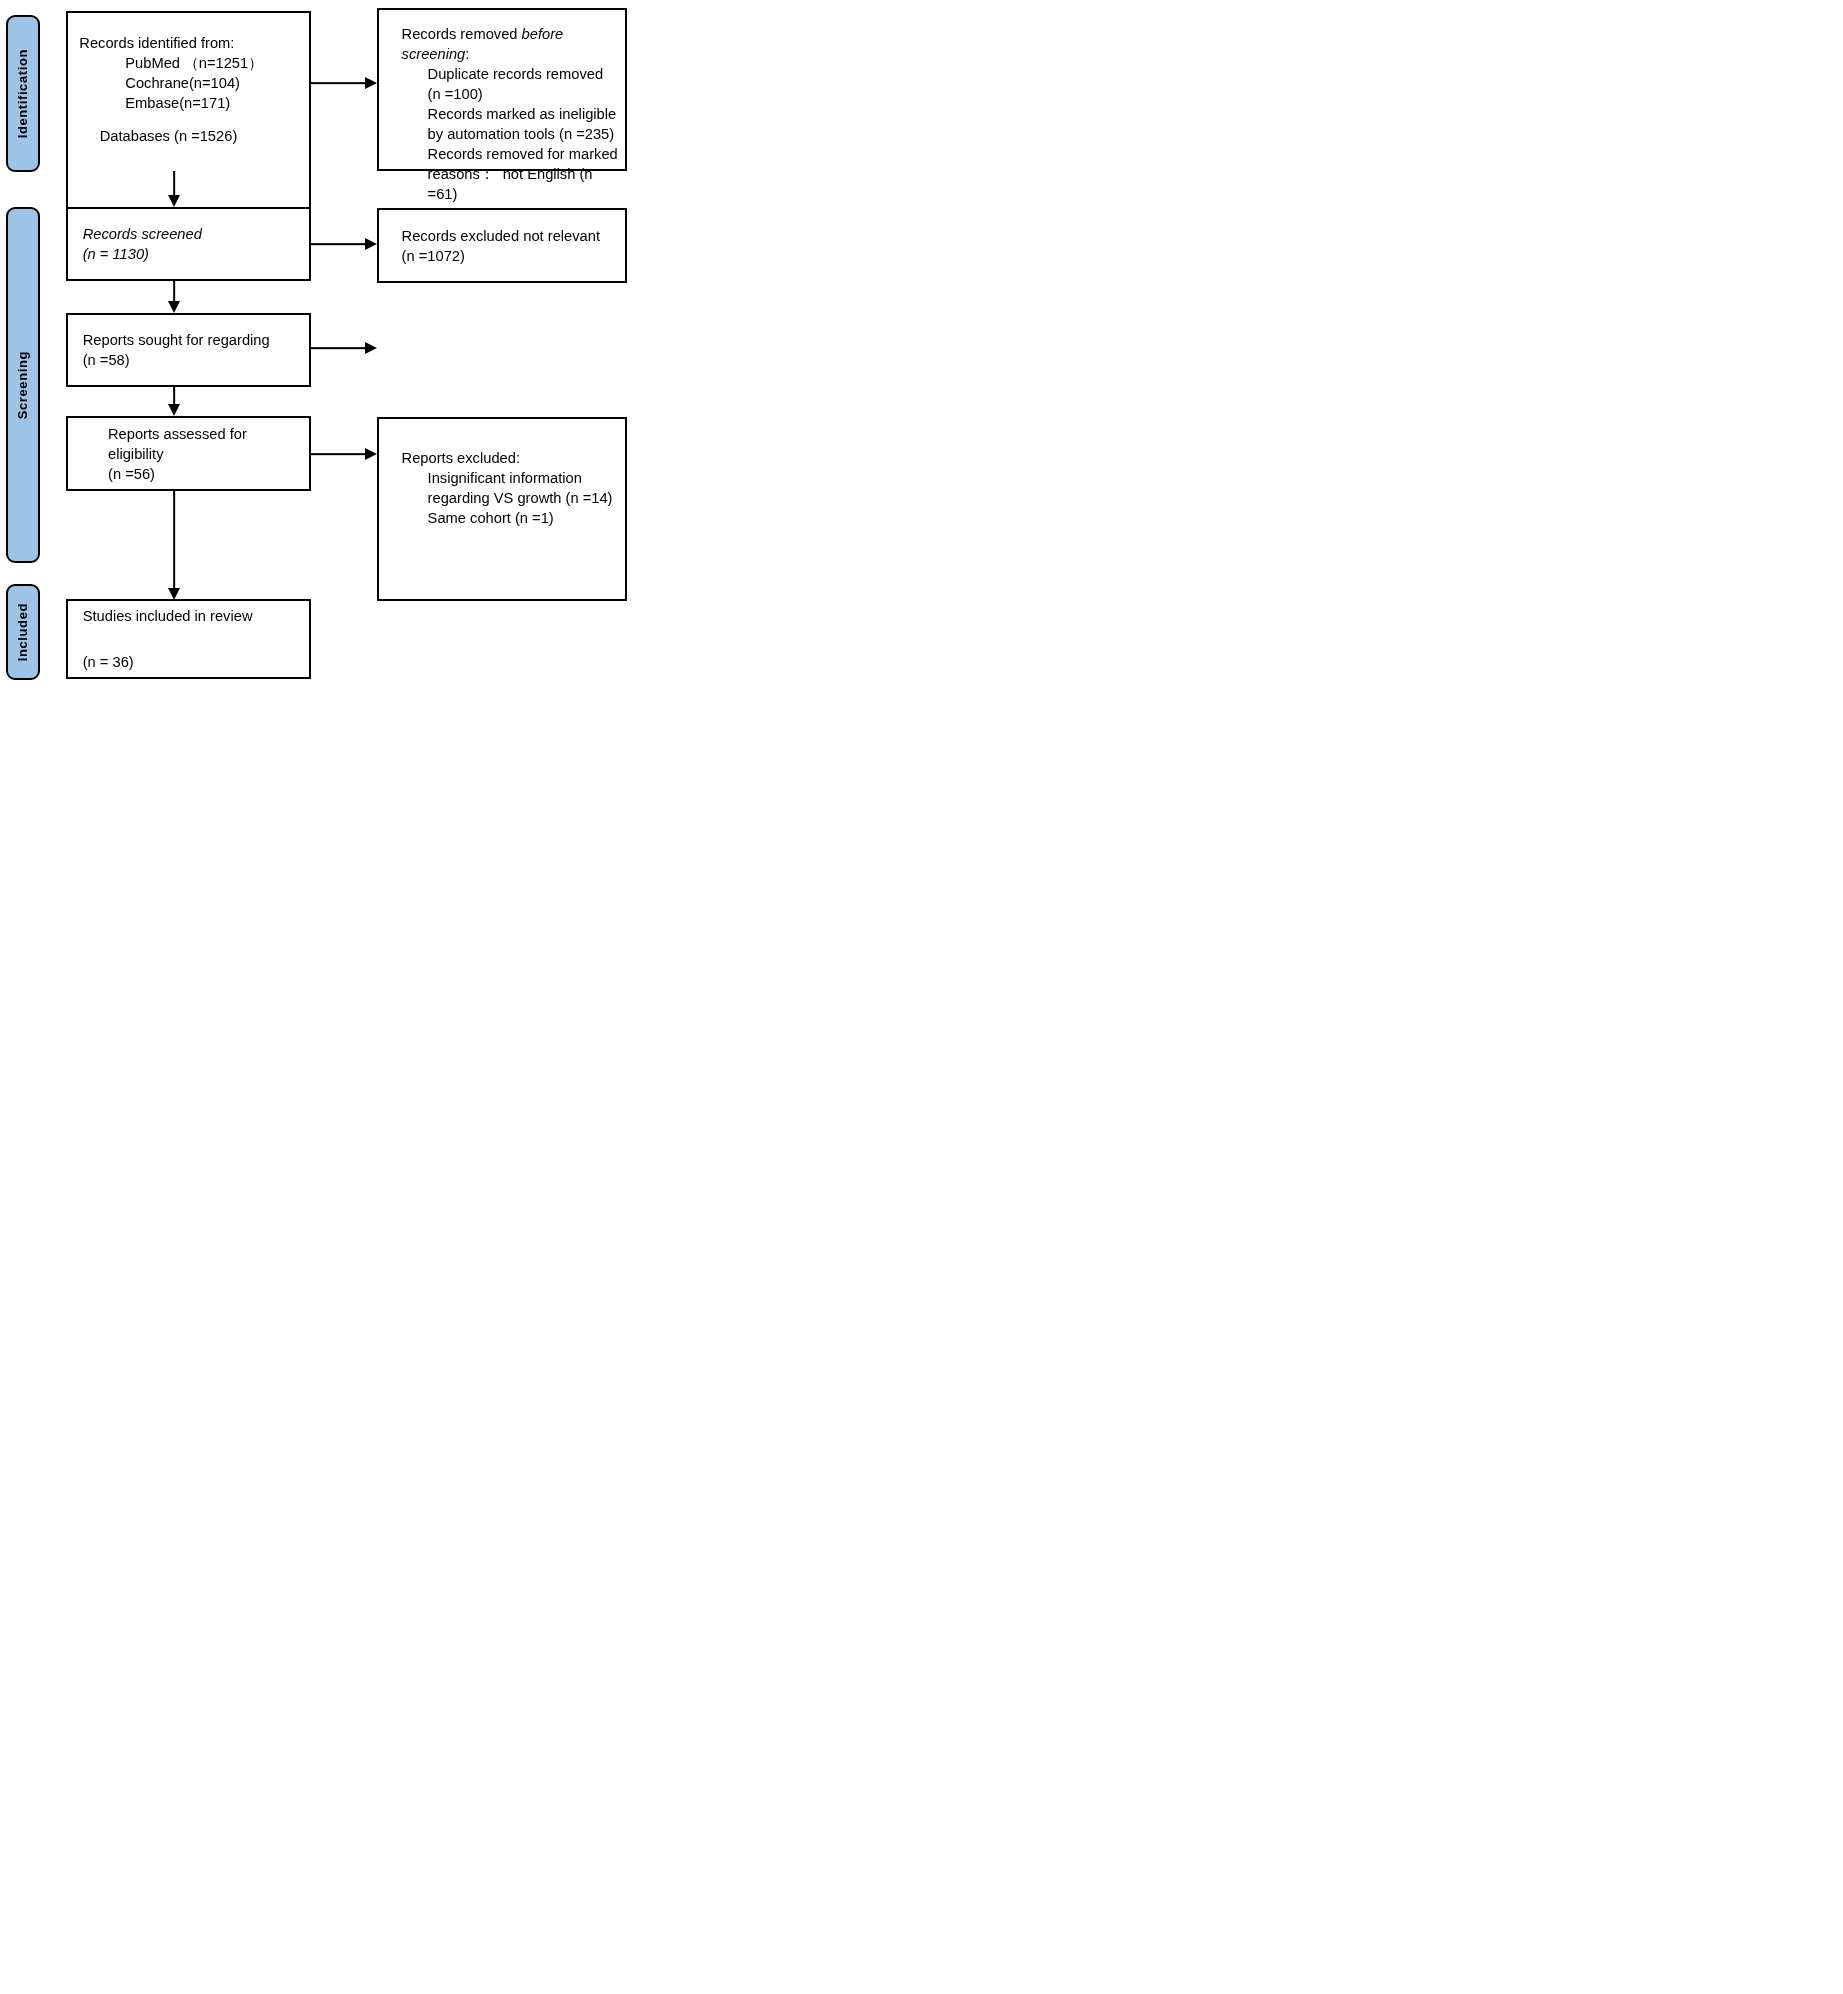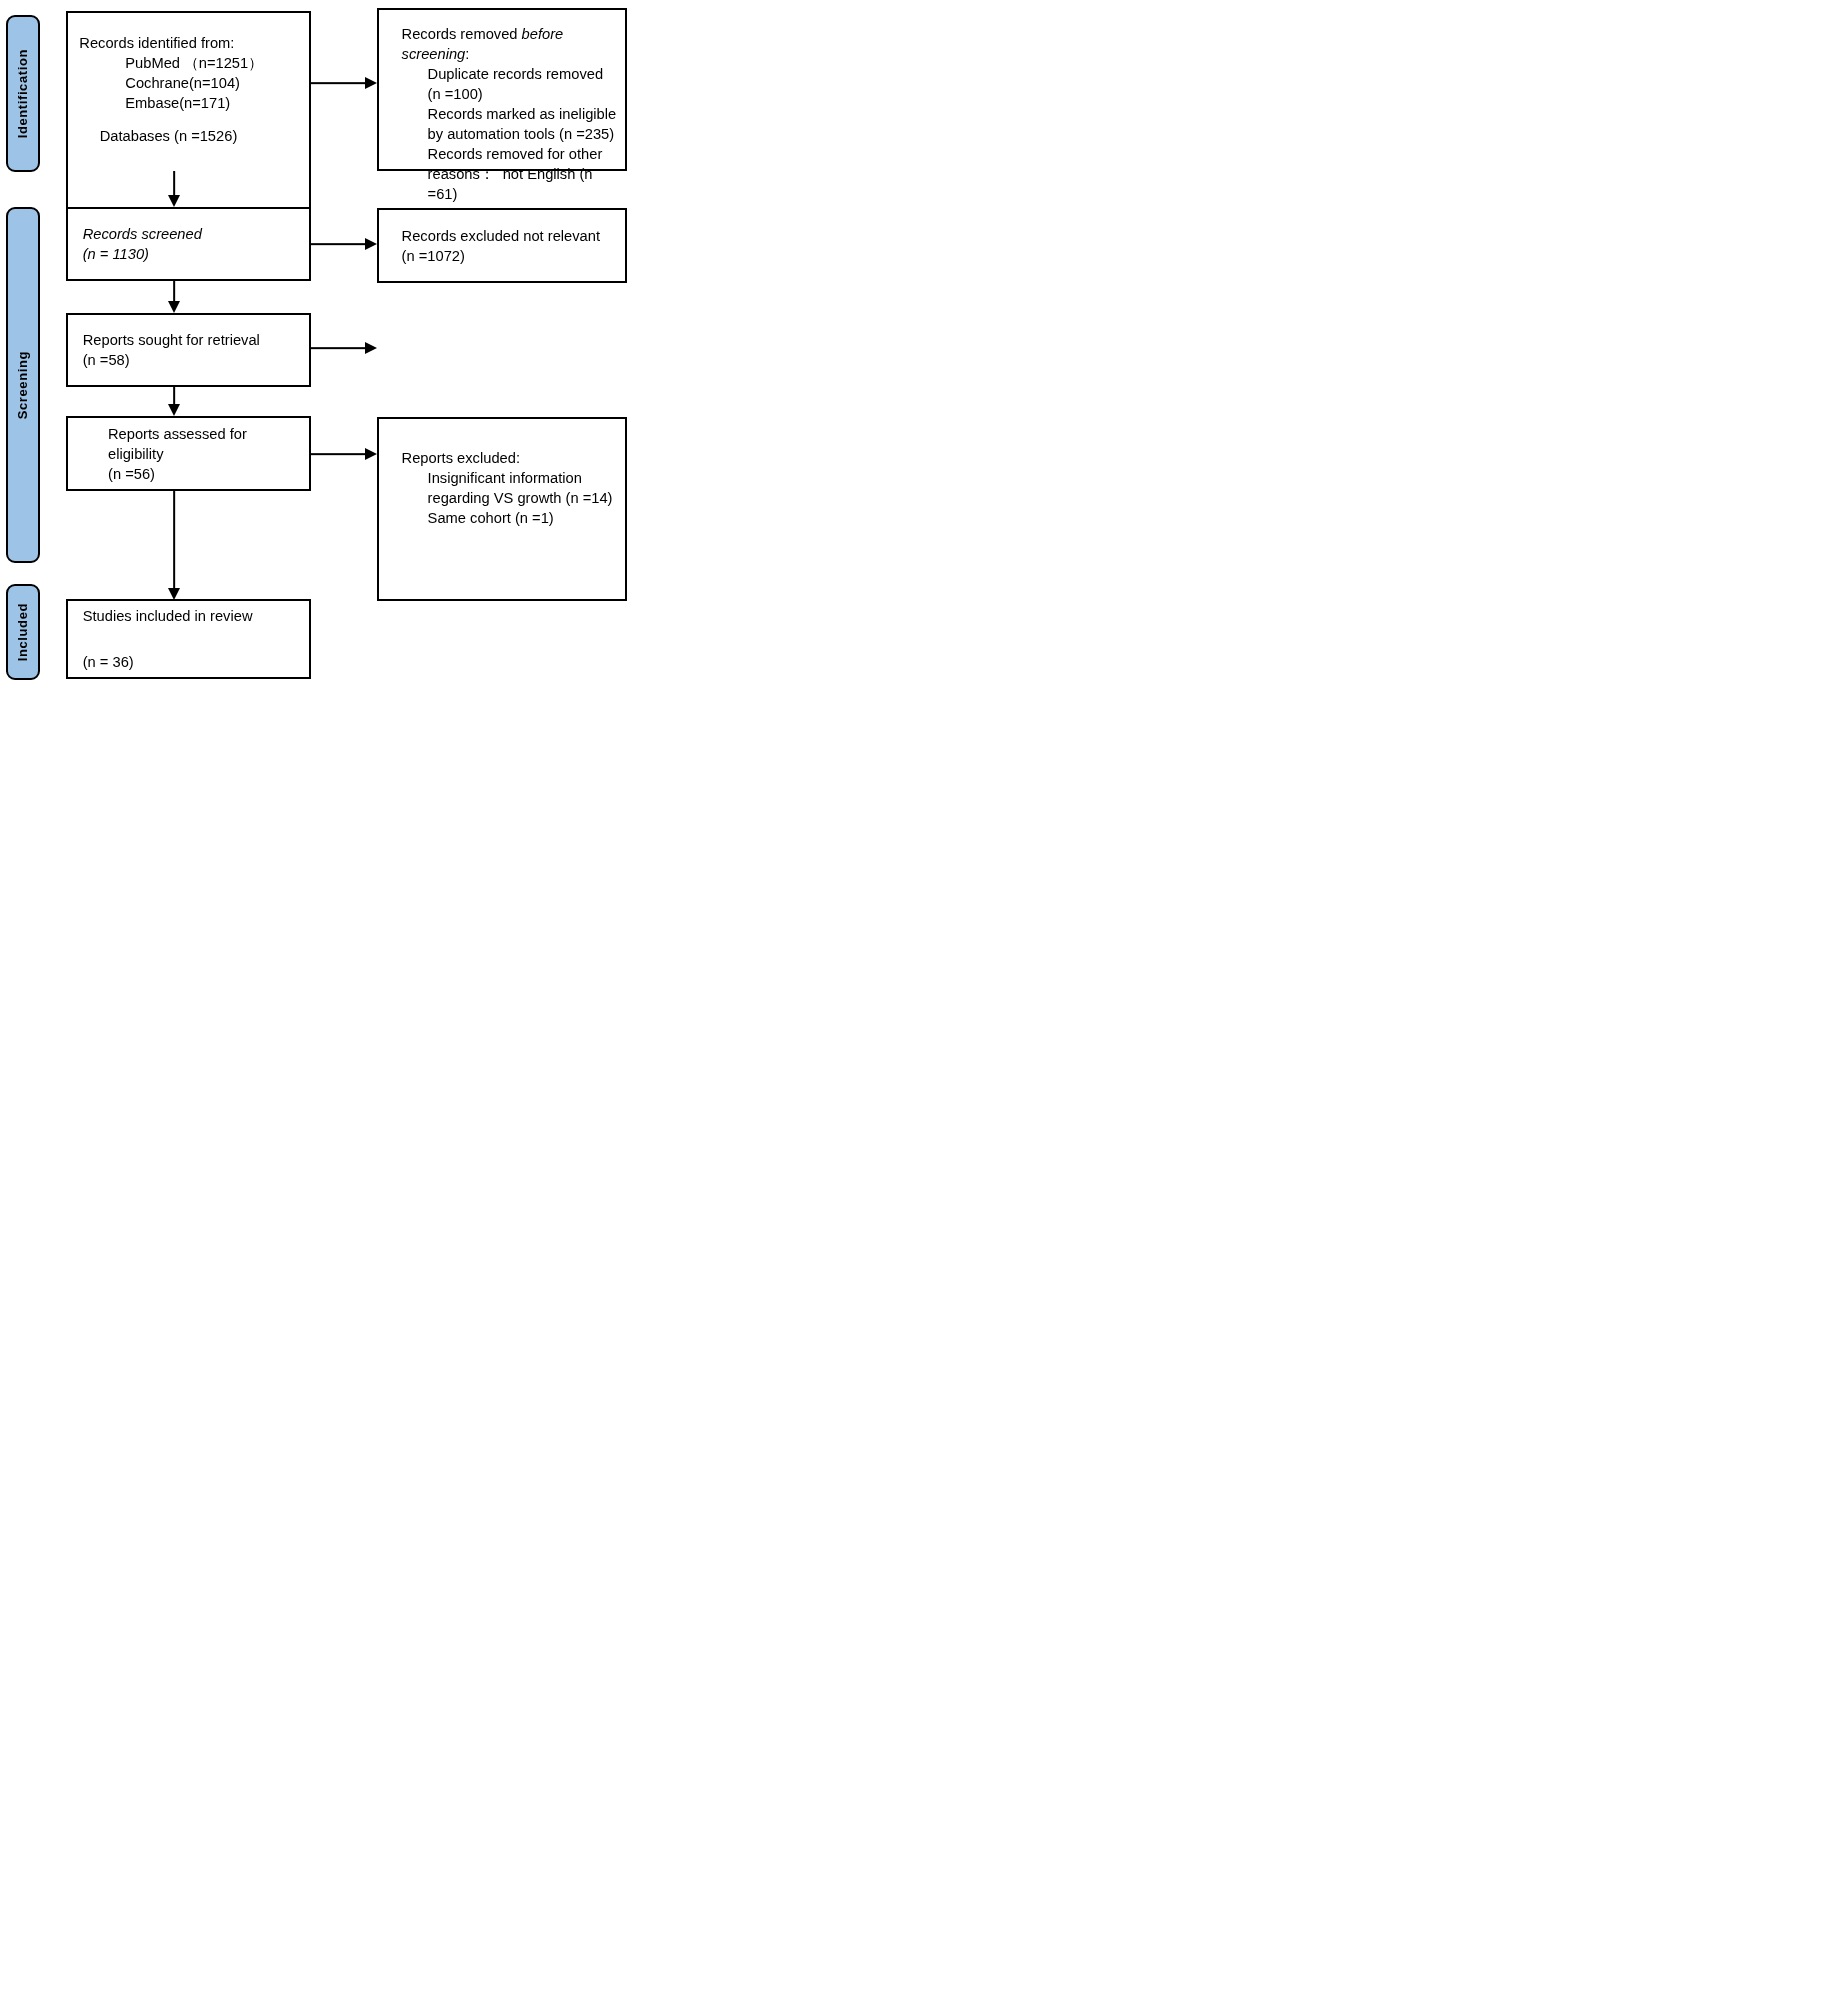--- a/index.html
+++ b/index.html
@@ -115,36 +115,36 @@
   </div>
 
   <div class="box right-col" style="top:8px; height:163px; padding:13.6px 6.8px 0 22.6px;">
     <div>
       <span>Records removed </span><em>before screening</em><span>:</span>
     </div>
     <div class="indent-item keep-space">Duplicate records removed</div>
     <div class="indent-item keep-space">(n =100)</div>
     <div class="indent-item keep-space">Records marked as ineligible</div>
     <div class="indent-item keep-space">by automation tools (n =235)</div>
-    <div class="indent-item keep-space">Records removed for other</div>
+    <div class="indent-item keep-space">Records removed for marked</div>
     <div class="indent-item keep-space">reasons：  not English (n =61)</div>
   </div>
 
   <div class="box left-col vcenter pad-left-sm" style="top:207px; height:74px;font-style:italic;">
     <div>Records screened</div>
     <div>(n = 1130)</div>
   </div>
 
   <div class="box right-col vcenter pad-left-md" style="top:208px; height:75px;">
     <div>Records excluded not relevant</div>
     <div>(n =1072)</div>
   </div>
 
   <div class="box left-col vcenter pad-left-sm" style="top:313px; height:74px;">
-    <div>Reports sought for retrieval</div>
+    <div>Reports sought for regarding</div>
     <div>(n =58)</div>
   </div>
 
 
   <div class="box left-col vcenter pad-left-sm" style="top:416px; height:75px;padding-left:40px;">
     <div>Reports assessed for eligibility</div>
     <div>(n =56)</div>
   </div>
 
   <div class="box right-col" style="top:417px; height:184px; padding:29px 6.8px 0 22.6px;">

